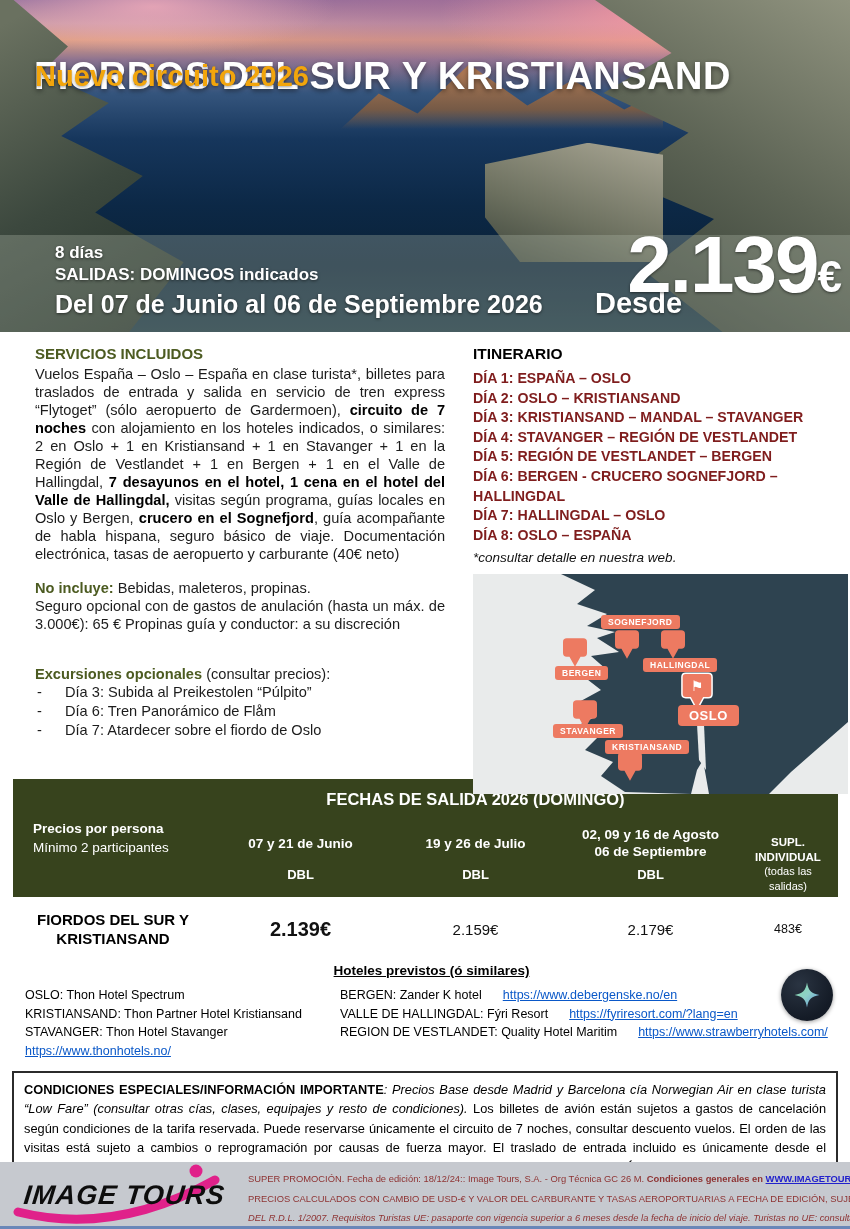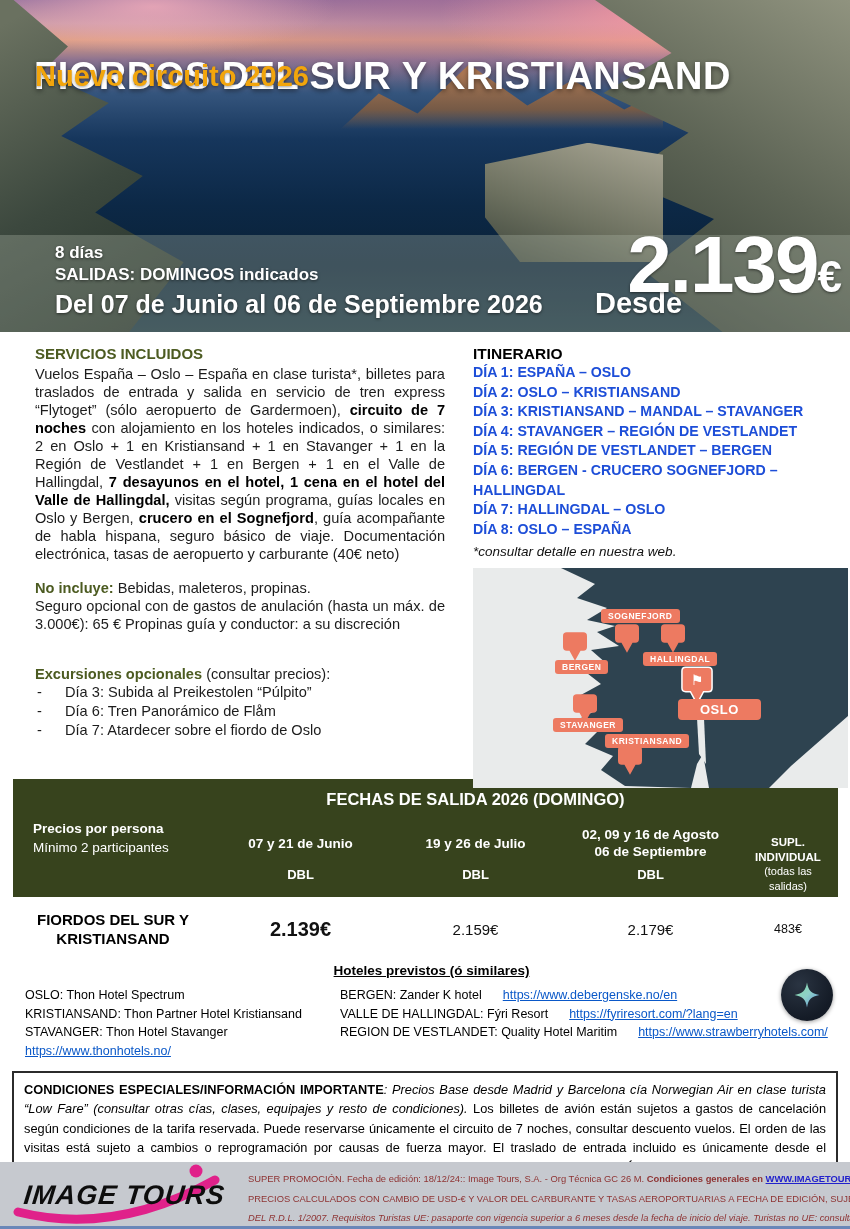--- a/index.html
+++ b/index.html
@@ -46,30 +46,30 @@
   .main-cols { display:flex; padding:13px 0 0 35px; height:443px;justify-content:space-between; }
   .col-left { width:410px; }
   .col-right { width:377px; margin-left:28px; }
   .sec-h { color:#4c5b21; font-weight:bold; font-size:15px; margin-bottom:3px; }
   .para { font-size:14.6px; line-height:18px; color:#1c1c1c; text-align:justify; }
   .para b { color:#000; }
   .ni-label { color:#4c5b21; font-weight:bold; }
   .block-gap { height:16px; }
   .exc-item { display:flex; font-size:14.6px; line-height:19px; color:#1c1c1c; }
   .exc-item .dash { width:30px; padding-left:2px; }
-  .itin-h { color:#000; font-weight:bold; font-size:15.5px; margin-bottom:0; }
-  .itin-day { color:#1d4ed8; font-weight:bold; font-size:14.2px; line-height:19.6px; }
+  .itin-h { color:#000; font-weight:bold; font-size:15.5px; margin-bottom:6px; }
+  .itin-day { color:#7f1d1d; font-weight:bold; font-size:14.2px; line-height:19.6px; }
   .itin-note { font-style:italic; font-size:13.5px; color:#111; margin-top:5px; }
 
   
   .map { position:relative; width:375px; height:220px; margin-top:9px; background:#e9ebeb; overflow:hidden; }
   .map svg.land { position:absolute; left:0; top:0; }
   .map-chip { position:absolute; background:#ed7a61; color:#fff; font-weight:bold; font-size:8.5px;
     letter-spacing:.5px; padding:2px 7px; border-radius:3px; white-space:nowrap; }
-  .map-chip.big { font-size:13px; padding:3px 22px; border-radius:4px; }
+  .map-chip.big { font-size:13px; padding:3px 11px; border-radius:4px; }
   .map-pin { position:absolute; }
 
   
   .ptable { margin:4px 12px 0 13px; width:825px; }
   .thead { display:grid; grid-template-columns:200px 175px 175px 175px 100px; grid-template-rows:40px 48px 30px;
     background:#37431d; color:#fff; }
   .th-title { grid-column:2/5; grid-row:1; display:flex; align-items:center; justify-content:center;
     font-weight:bold; font-size:16.5px; }
   .th-left { grid-column:1; grid-row:1/4; display:flex; flex-direction:column; justify-content:center;
     padding-left:20px; font-size:13.5px; line-height:19px; }

